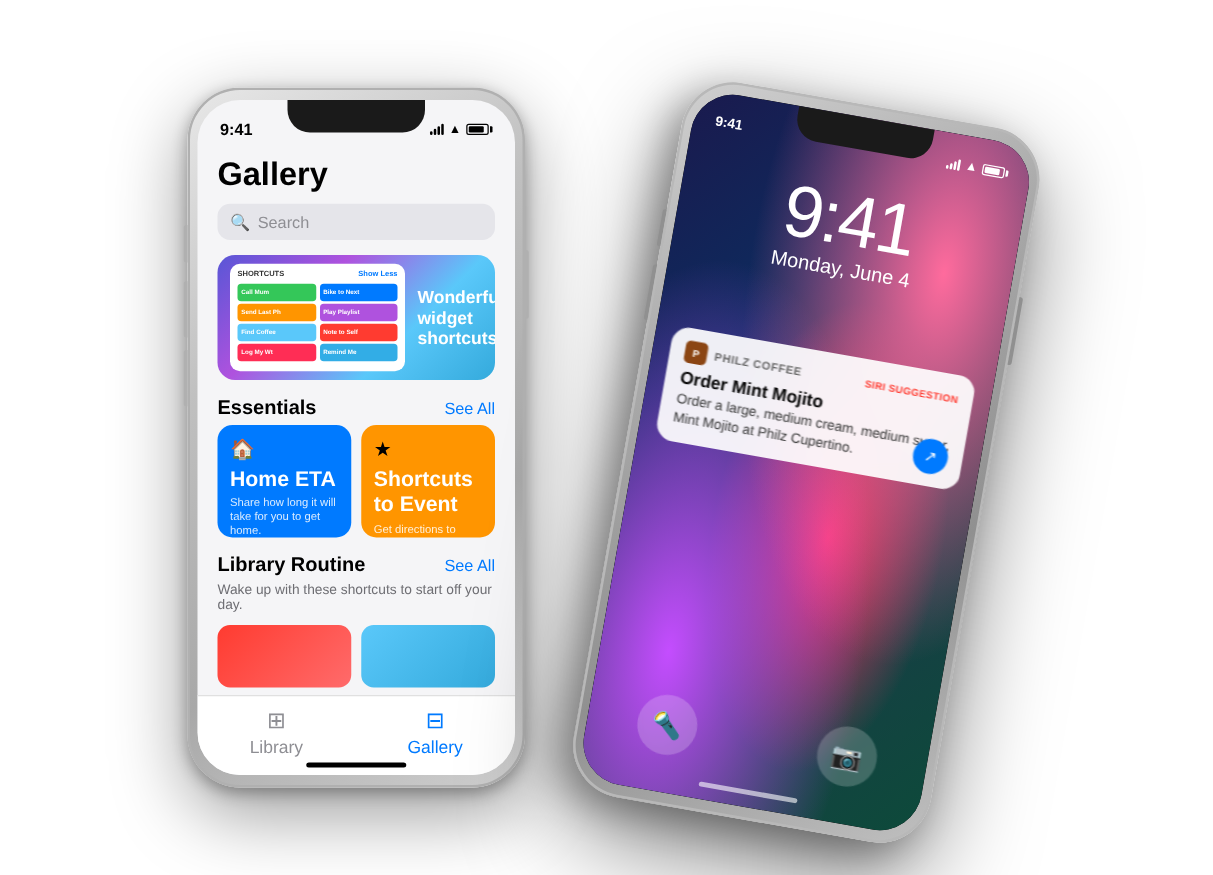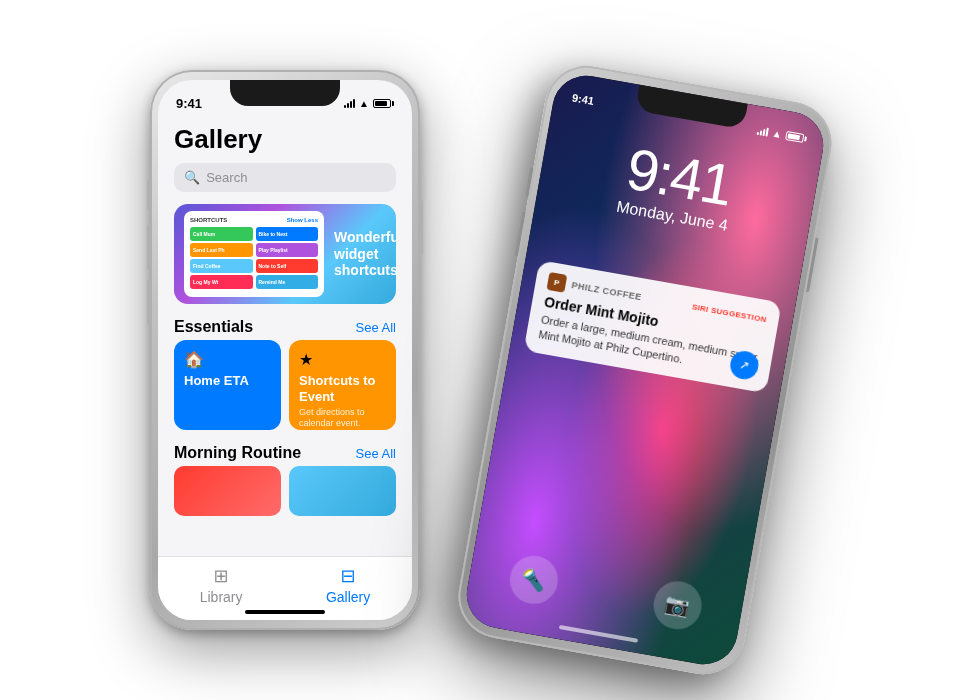--- a/index.html
+++ b/index.html
@@ -208,21 +208,21 @@
 
     .card-blue { background: #007aff; }
     .card-orange { background: #ff9500; }
 
     .card .card-icon {
       font-size: 16px;
       margin-bottom: 4px;
     }
 
     .card .card-title {
-      font-size: 13px;
+      font-size: 17px;
       font-weight: 700;
       color: white;
       line-height: 1.2;
     }
 
     .card .card-desc {
       font-size: 9px;
       color: rgba(255,255,255,0.85);
       margin-top: 3px;
       line-height: 1.2;
@@ -688,33 +688,35 @@
 
       <div class="section-header">
         <span class="section-title">Essentials</span>
         <span class="see-all">See All</span>
       </div>
 
       <div class="cards-row">
         <div class="card card-blue">
           <div class="card-icon">🏠</div>
           <div class="card-title">Home ETA</div>
+          <div class="card-desc">Share how long it will take for you to get home.</div>
         </div>
         <div class="card card-orange">
           <div class="card-icon">★</div>
           <div class="card-title">Shortcuts to Event</div>
           <div class="card-desc">Get directions to calendar event.</div>
         </div>
       </div>
 
       <div class="morning-section">
         <div class="section-header">
-          <span class="section-title">Morning Routine</span>
+          <span class="section-title">Library Routine</span>
           <span class="see-all">See All</span>
         </div>
+        <div class="section-desc">Wake up with these shortcuts to start off your day.</div>
         <div class="mini-cards-row">
           <div class="mini-card mini-card-red"></div>
           <div class="mini-card mini-card-teal"></div>
         </div>
       </div>
     </div>
 
     <div class="tab-bar">
       <div class="tab-item inactive">
         <span class="tab-icon">⊞</span>

